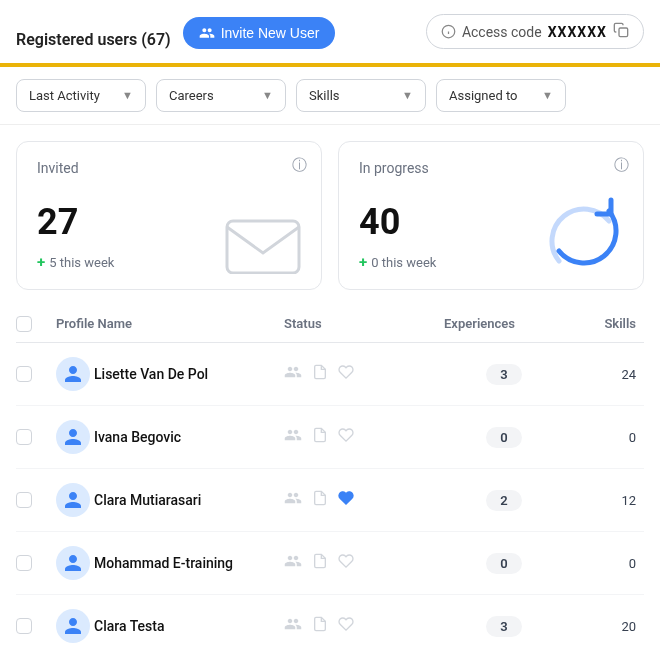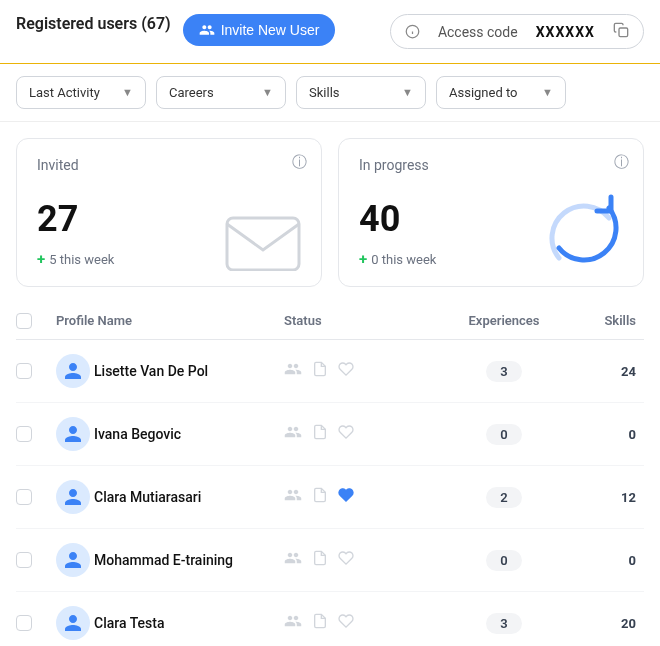--- a/index.html
+++ b/index.html
@@ -8,24 +8,24 @@
       background: #fff;
       width: 660px;
       min-height: 646px;
       font-size: 14px;
       color: #333;
     }
 
     
     .header {
       display: flex;
-      align-items: flex-start;
+      align-items: flex-end;
       padding: 14px 16px;
       gap: 12px;
-      border-bottom: 1px solid #eab308;
+      border-bottom: 4px solid #eab308;
     }
     .header-title {
       font-size: 16px;
       font-weight: 600;
       color: #222;
       flex: 0 0 auto;
     }
     .invite-btn {
       display: flex;
       align-items: center;
@@ -36,21 +36,21 @@
       border-radius: 20px;
       padding: 8px 16px;
       font-size: 14px;
       font-weight: 500;
       cursor: pointer;
     }
     .invite-btn svg { width: 16px; height: 16px; fill: #fff; }
     .access-code-box {
       display: flex;
       align-items: center;
-      gap: 18px;
+      gap: 6px;
       border: 1.5px solid #d1d5db;
       border-radius: 20px;
       padding: 7px 14px;
       font-size: 14px;
       color: #555;
       margin-left: auto;
     }
     .access-code-box .code {
       font-weight: 700;
       color: #111;
@@ -214,21 +214,21 @@
       border-radius: 12px;
       padding: 3px 14px;
       font-size: 13px;
       font-weight: 600;
       color: #374151;
       min-width: 36px;
       text-align: center;
     }
     .skills-cell {
       font-size: 13px;
-      font-weight: 700;
+      font-weight: 400;
       color: #374151;
       text-align: right;
       padding-right: 8px;
     }
   </style>
 </head>
 <body>
 
 <div class="header">
   <span class="header-title">Registered users (67)</span>
@@ -312,21 +312,21 @@
   </div>
 </div>
 
 <div class="table-container">
   <div class="table-header">
     <div class="checkbox-cell">
       <div class="checkbox"></div>
     </div>
     <div>Profile Name</div>
     <div>Status</div>
-    <div style="text-align:center;">Experiences</div>
+    <div style="text-align:left;">Experiences</div>
     <div style="text-align:right;padding-right:8px;">Skills</div>
   </div>
 
   <div class="table-row">
     <div class="checkbox-cell">
       <div class="checkbox"></div>
     </div>
     <div class="user-cell">
       <div class="avatar">
         <svg width="20" height="20" viewBox="0 0 24 24" fill="#3b82f6">

